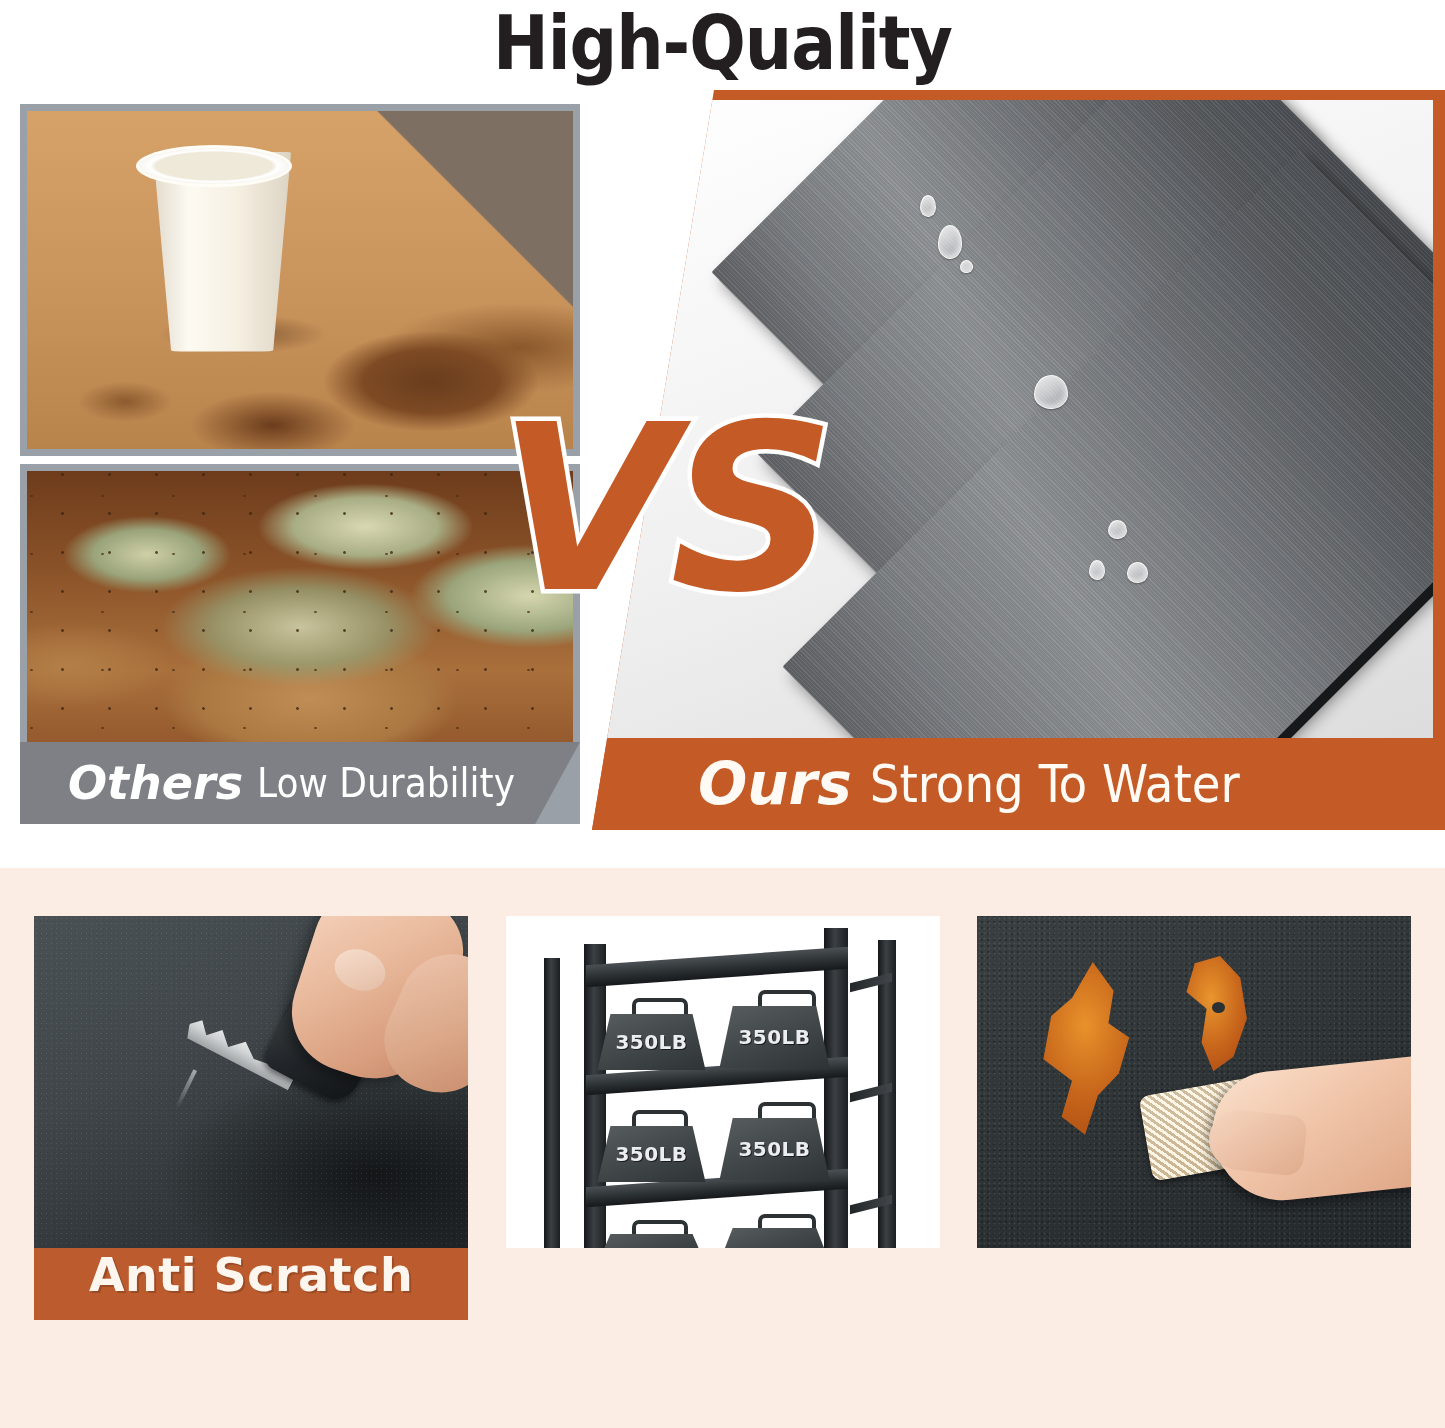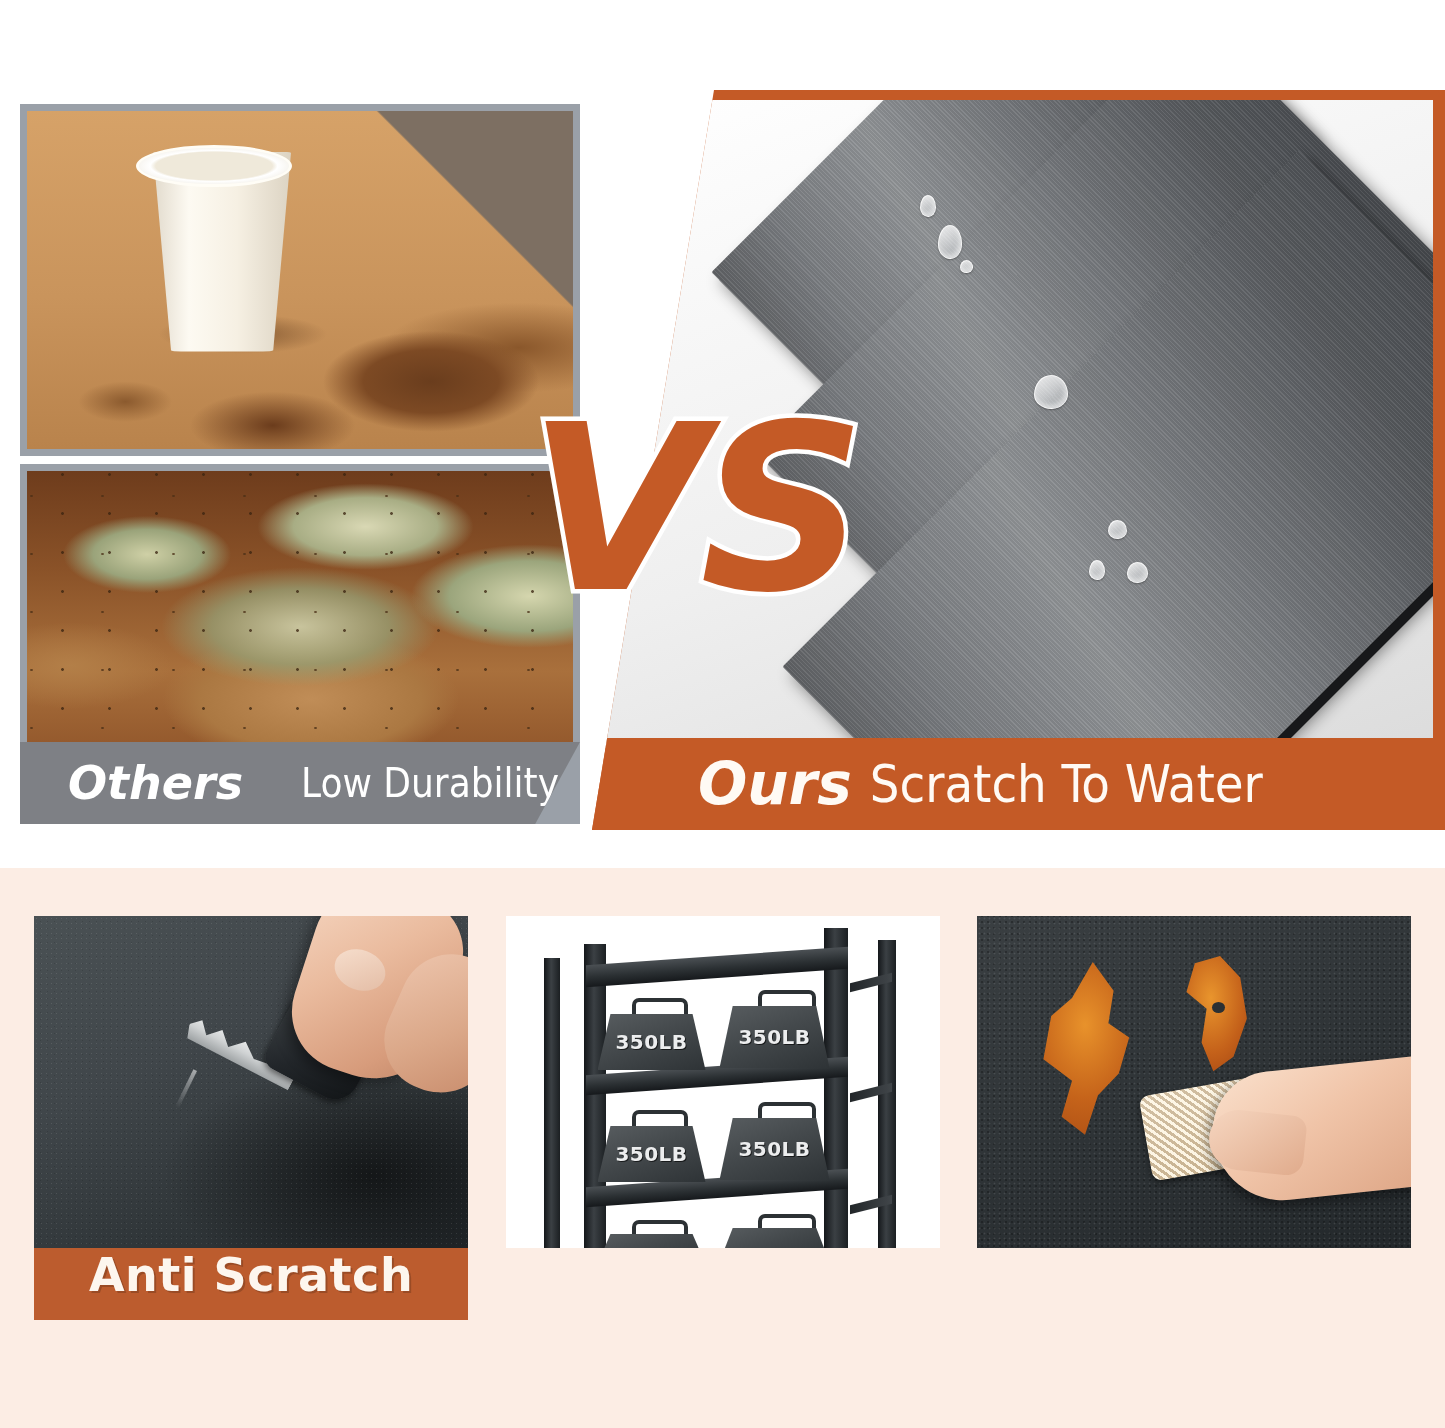--- a/index.html
+++ b/index.html
@@ -99,21 +99,20 @@
     clip-path: polygon(0 0, 100% 0, 92% 100%, 0 100%);
   }
   .lbl-strong{
     color:#ffffff; font-style:italic; font-weight:bold; font-size:46px;
     font-family:"DejaVu Sans","Liberation Sans", sans-serif;
   }
   .lbl-light{
     color:#ffffff; font-size:40px; font-weight:400;
     font-family:"DejaVu Sans Condensed","Liberation Sans", sans-serif;
     font-stretch:condensed;
-    margin-left:44px;
   }
 
   
   .right-wrap{
     position:absolute; left:592px; top:4px; width:853px; height:740px;
     background:#C45A26;
     padding:10px 12px 0 10px;
     clip-path: polygon(122px 0, 100% 0, 100% 100%, 0 100%);
   }
   .boards-photo{
@@ -159,21 +158,21 @@
     font-family:"DejaVu Sans","Liberation Sans", sans-serif;
   }
   .ours-light{
     color:#fffaf4; font-size:52px; font-weight:400;
     font-family:"DejaVu Sans Condensed","Liberation Sans", sans-serif;
     font-stretch:condensed;
   }
 
   
   .vs{
-    position:absolute; left:528px; top:330px; z-index:40;
+    position:absolute; left:498px; top:330px; z-index:40;
     font-size:230px; font-weight:bold; font-style:italic;
     font-family:"DejaVu Sans","Liberation Sans", sans-serif;
     color:#C45A26; line-height:.82; letter-spacing:-6px;
     -webkit-text-stroke:9px #ffffff;
     paint-order:stroke fill;
     text-shadow:0 0 0 #fff;
   }
 
   
   .features{
@@ -323,20 +322,21 @@
   .thumb{
     position:absolute; left:232px; top:196px; width:96px; height:60px;
     background:linear-gradient(140deg,#f6d6c0,#e0ab8c);
     border-radius:40px 20px 24px 42px; transform:rotate(6deg);
   }
 </style>
 </head>
 <body>
 
 <div class="title-bar">
+  <span class="title-txt title-dark">High-Quality</span>
 </div>
 
 <div class="compare">
 
   <div class="left-wrap">
 
     <div class="ph-spill">
       <div class="ph-spill-inner">
         <div class="cup-shadow"></div>
         <div class="cup"></div>
@@ -365,21 +365,21 @@
       <div class="drop d2"></div>
       <div class="drop d3"></div>
       <div class="drop d4"></div>
       <div class="drop d5"></div>
       <div class="drop d6"></div>
       <div class="drop d7"></div>
     </div>
 
     <div class="ours-label">
       <span class="ours-strong">Ours</span>
-      <span class="ours-light">Scratch To Water</span>
+      <span class="ours-light">Strong To Water</span>
     </div>
   </div>
 
   <div class="vs">VS</div>
 </div>
 
 <div class="features">
   <div class="feat-row">
 
     <div class="feat">

